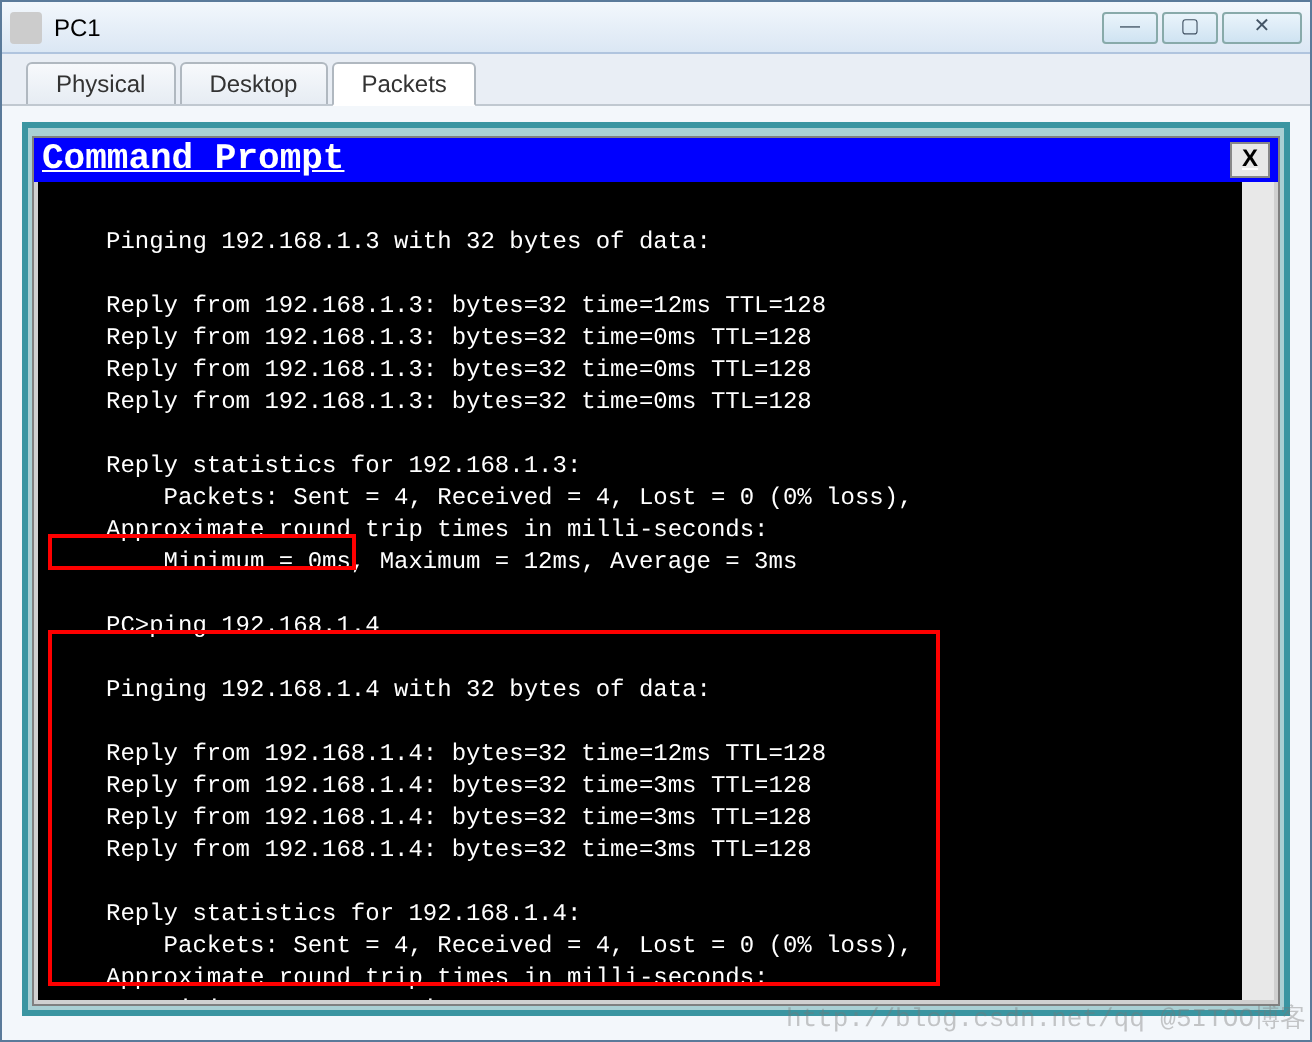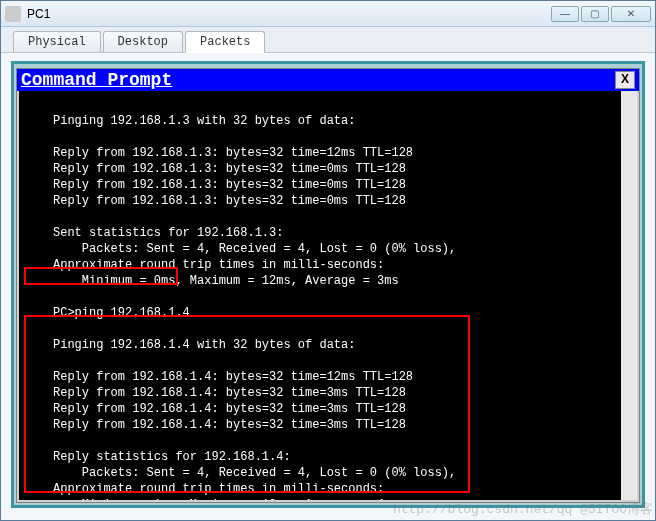--- a/index.html
+++ b/index.html
@@ -48,21 +48,20 @@
       cursor: pointer;
     }
     .win-close { width: 40px; }
     .tab-strip {
       height: 26px;
       background: #e9eef5;
       display: flex;
       align-items: flex-end;
       padding-left: 12px;
       border-bottom: 1px solid #c0c8d0;
-      font-family: Liberation Mono, monospace;
     }
     .tab {
       border: 1px solid #b0b8c0;
       border-bottom: none;
       background: linear-gradient(#f7f9fc,#e6ecf3);
       font-size: 12px;
       padding: 3px 14px;
       margin-right: 2px;
       border-radius: 3px 3px 0 0;
       cursor: pointer;
@@ -206,21 +205,21 @@
           <div class="term-close">X</div>
         </div>
         <div class="term-body">
 <span class="term-line">Pinging 192.168.1.3 with 32 bytes of data:</span>
 <span class="term-line"></span>
 <span class="term-line">Reply from 192.168.1.3: bytes=32 time=12ms TTL=128</span>
 <span class="term-line">Reply from 192.168.1.3: bytes=32 time=0ms TTL=128</span>
 <span class="term-line">Reply from 192.168.1.3: bytes=32 time=0ms TTL=128</span>
 <span class="term-line">Reply from 192.168.1.3: bytes=32 time=0ms TTL=128</span>
 <span class="term-line"></span>
-<span class="term-line">Sent statistics for 192.168.1.3:</span>
+<span class="term-line">Reply statistics for 192.168.1.3:</span>
 <span class="term-line">    Packets: Sent = 4, Received = 4, Lost = 0 (0% loss),</span>
 <span class="term-line">Approximate round trip times in milli-seconds:</span>
 <span class="term-line">    Minimum = 0ms, Maximum = 12ms, Average = 3ms</span>
 <span class="term-line"></span>
 <span class="term-line">PC&gt;ping 192.168.1.4</span>
 <span class="term-line"></span>
 <span class="term-line">Pinging 192.168.1.4 with 32 bytes of data:</span>
 <span class="term-line"></span>
 <span class="term-line">Reply from 192.168.1.4: bytes=32 time=12ms TTL=128</span>
 <span class="term-line">Reply from 192.168.1.4: bytes=32 time=3ms TTL=128</span>

